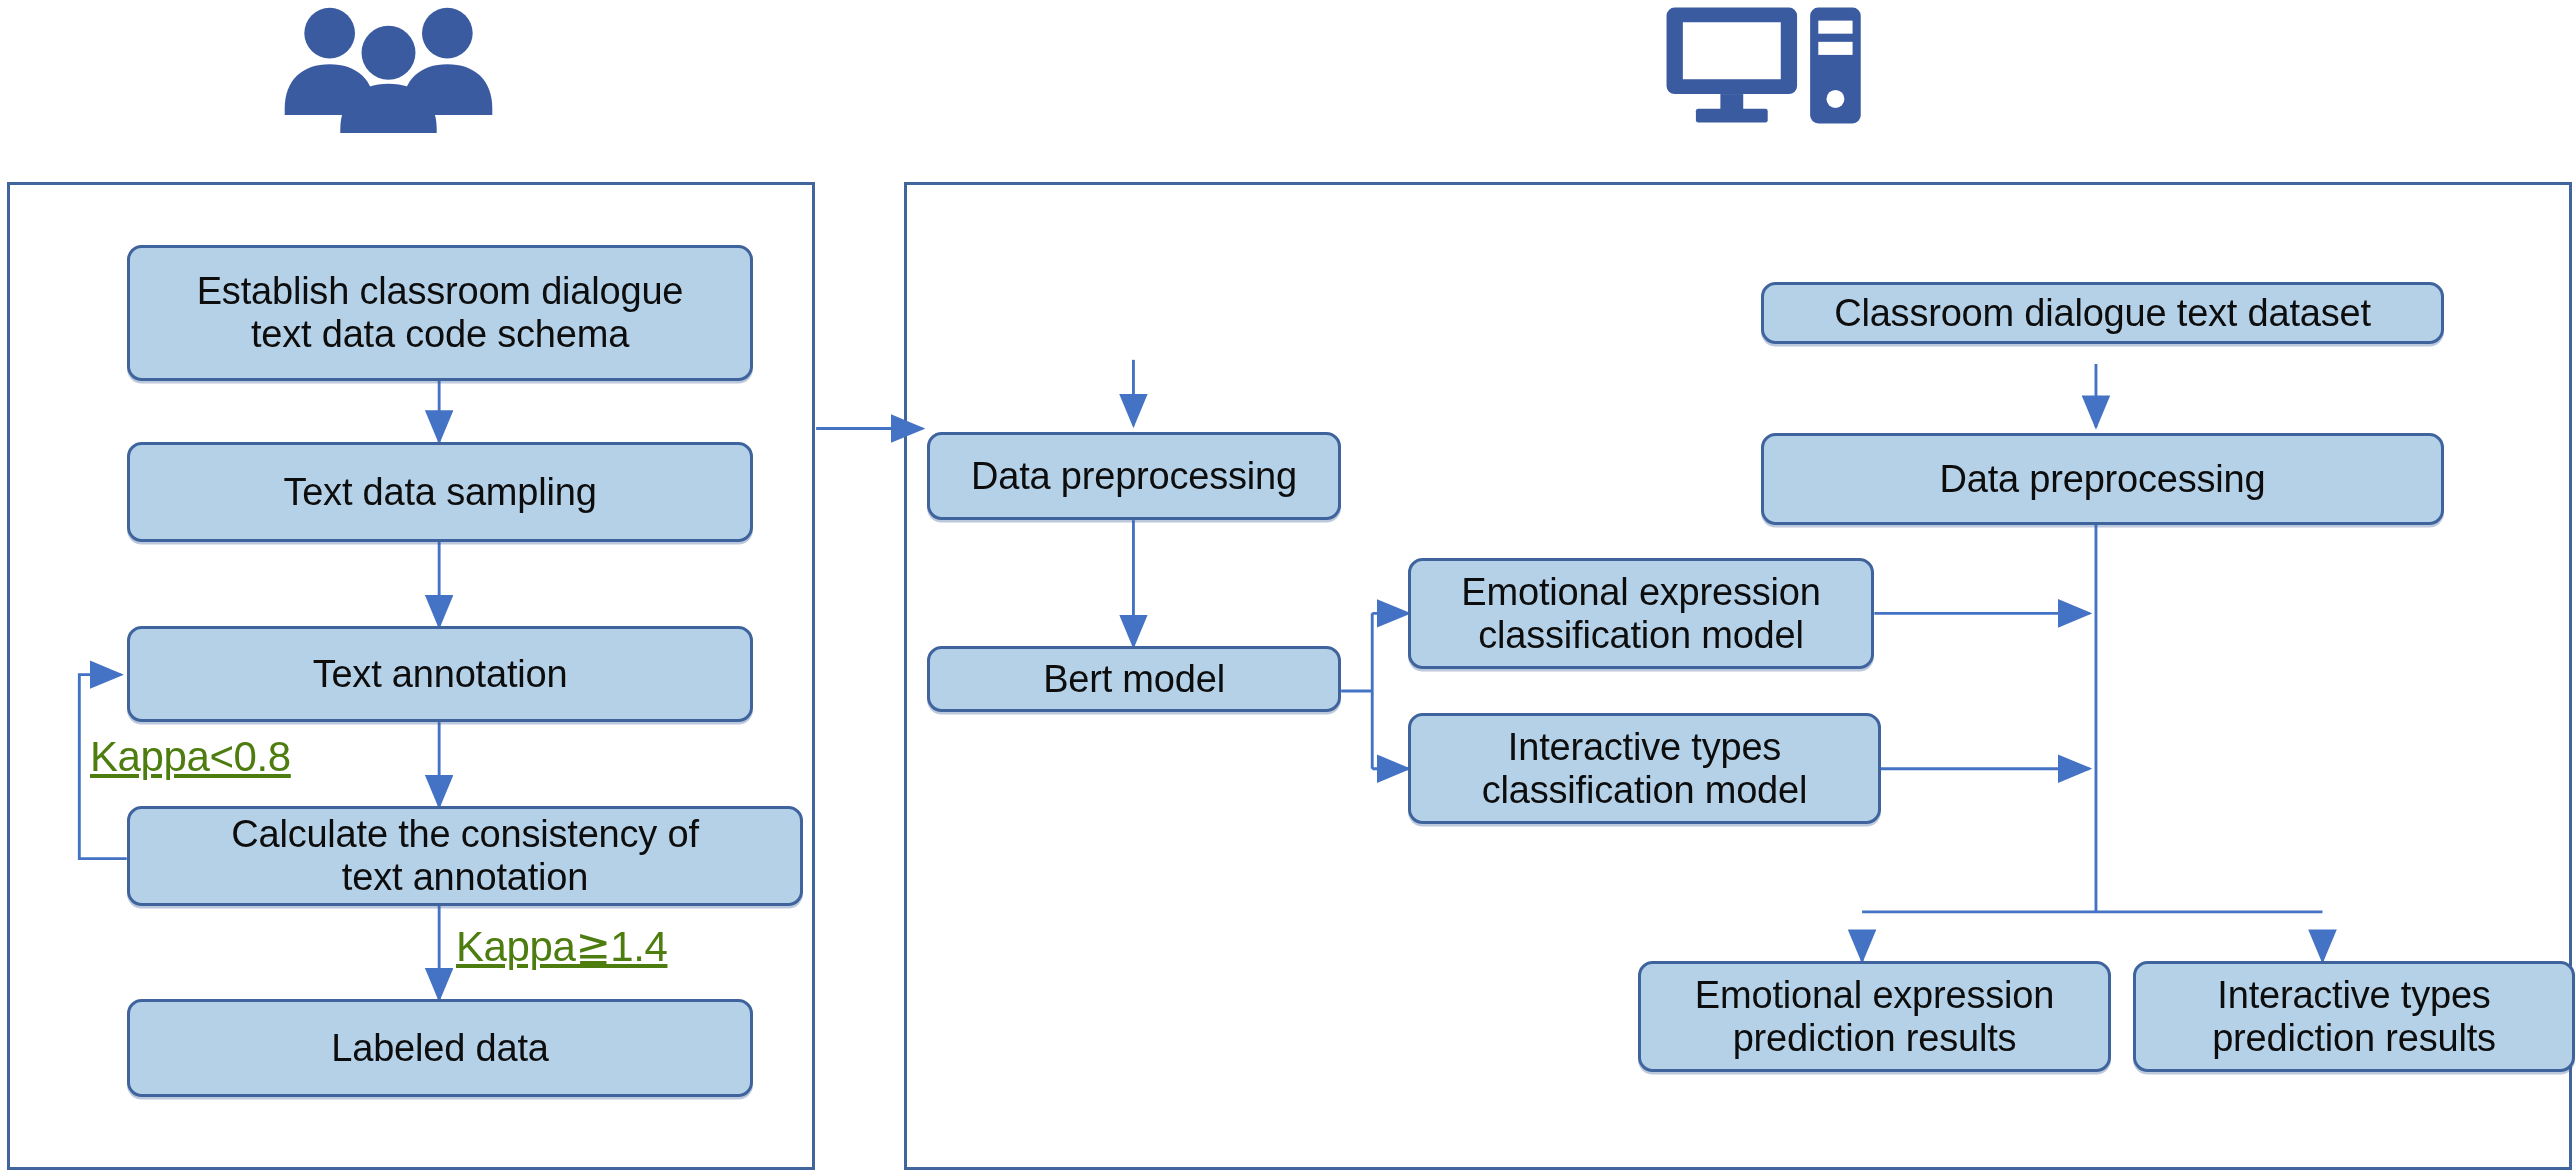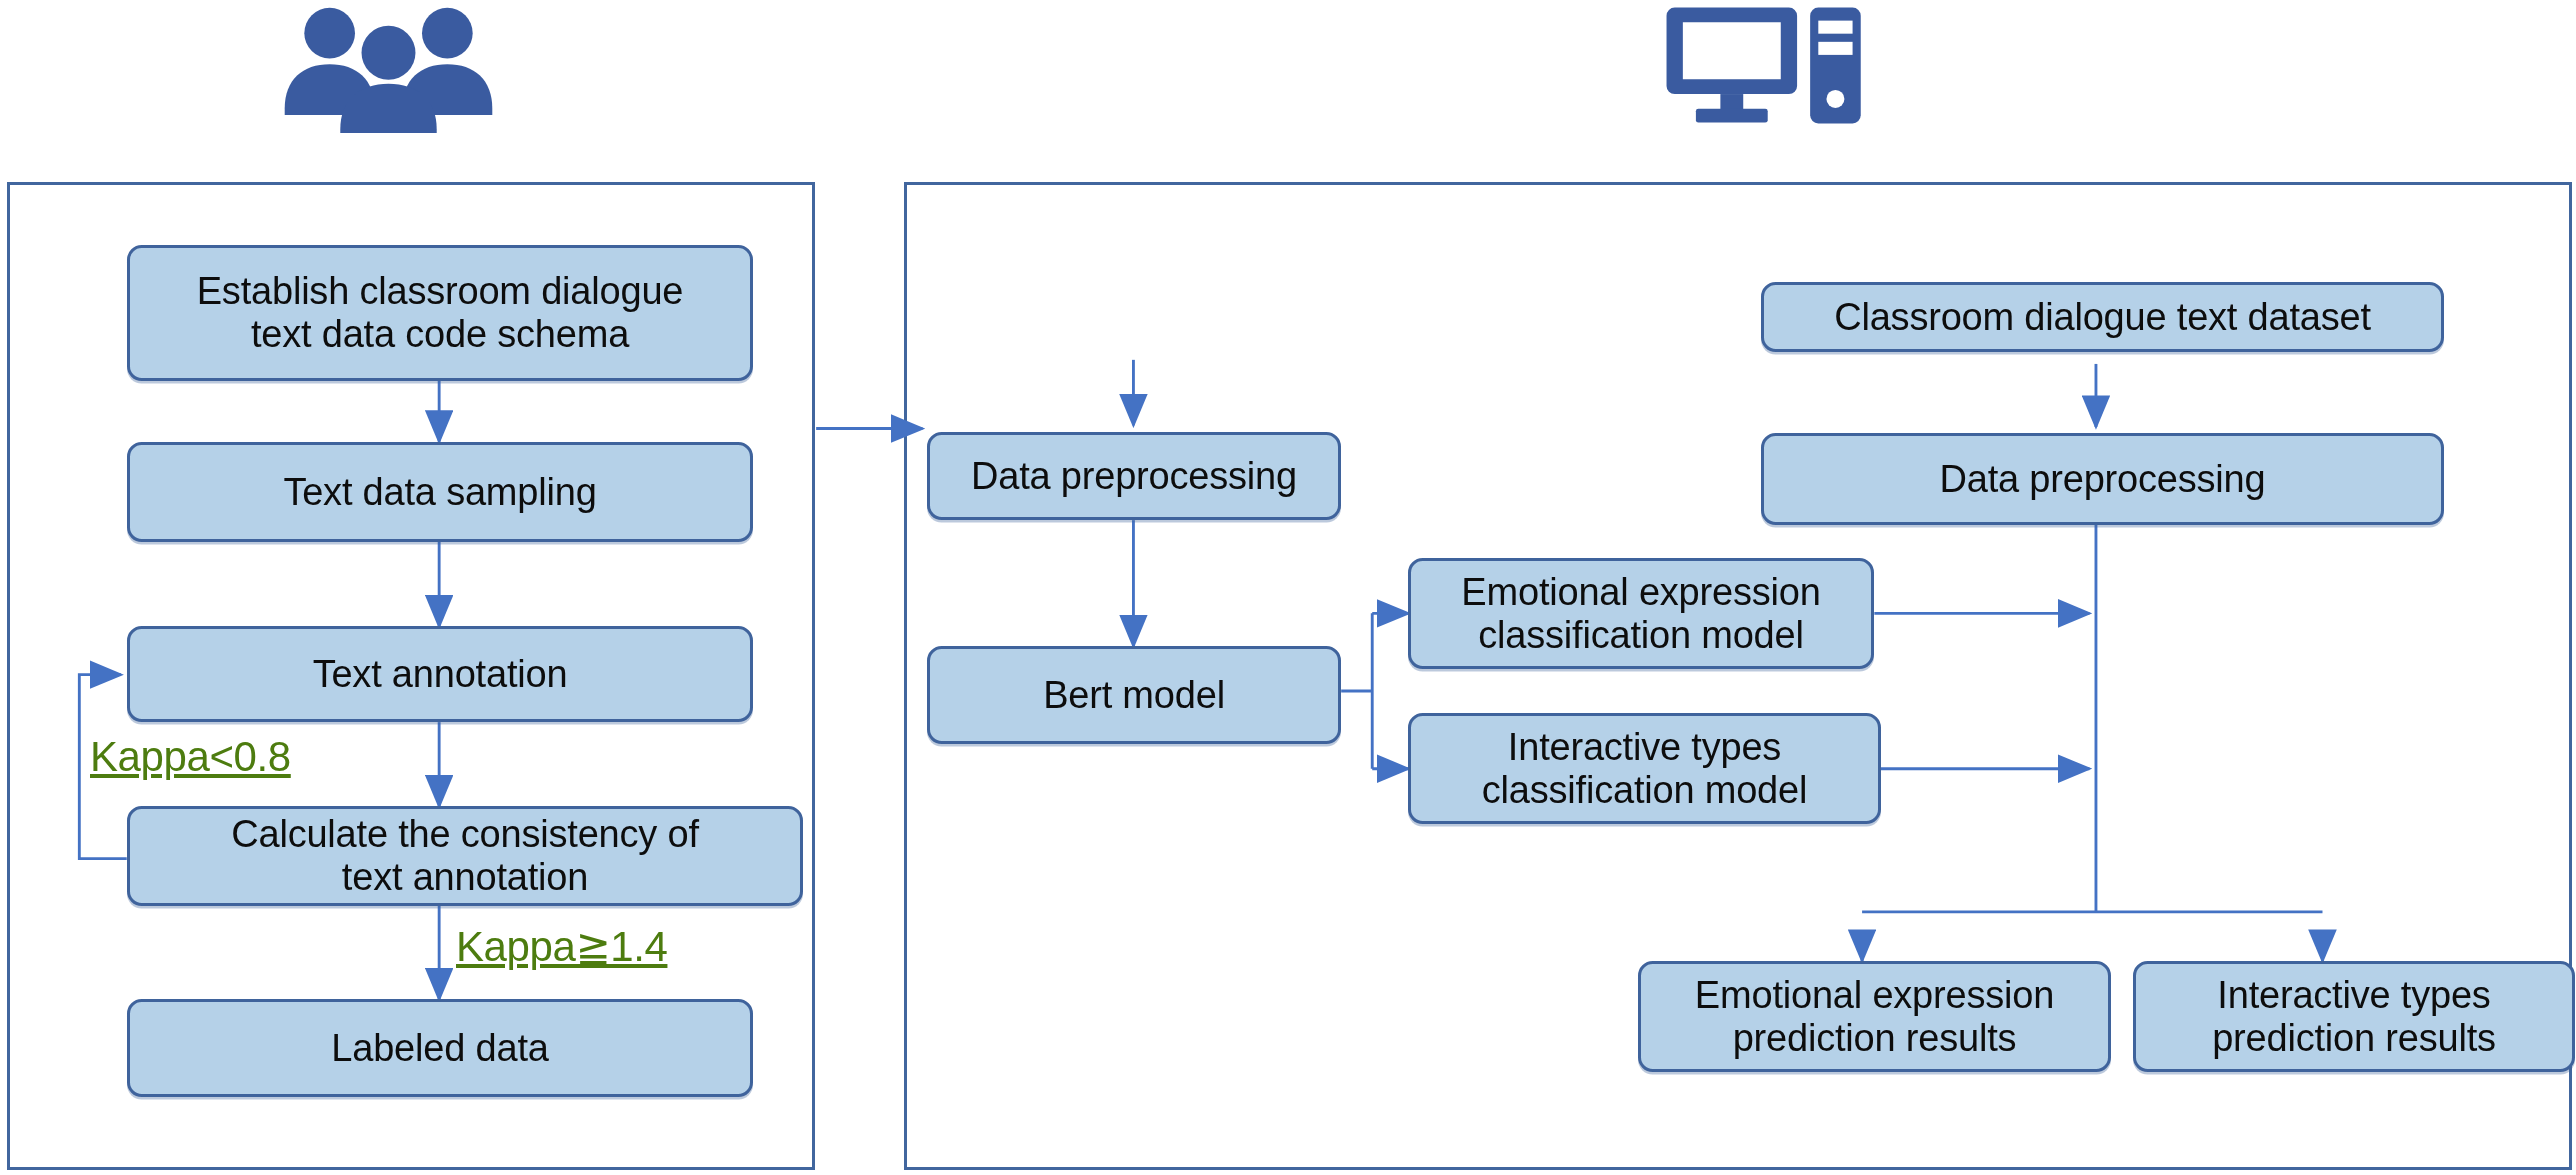--- a/index.html
+++ b/index.html
@@ -143,33 +143,33 @@
 
   <div class="edge-label" style="left:90px;top:733px;">Kappa&lt;0.8</div>
 
   <div class="edge-label" style="left:456px;top:922px;">Kappa≧1.4</div>
 
 
   <div class="node" style="left:927px;top:432px;width:414px;height:88px;">
     <span>Data preprocessing</span>
   </div>
 
-  <div class="node" style="left:927px;top:646px;width:414px;height:98px;">
+  <div class="node" style="left:927px;top:646px;width:414px;height:66px;">
     <span>Bert model</span>
   </div>
 
   <div class="node" style="left:1408px;top:558px;width:466px;height:111px;">
     <span>Emotional expression<br>classification model</span>
   </div>
 
   <div class="node" style="left:1408px;top:713px;width:473px;height:111px;">
     <span>Interactive types<br>classification model</span>
   </div>
 
-  <div class="node" style="left:1761px;top:282px;width:683px;height:70px;">
+  <div class="node" style="left:1761px;top:282px;width:683px;height:62px;">
     <span>Classroom dialogue text dataset</span>
   </div>
 
   <div class="node" style="left:1761px;top:433px;width:683px;height:92px;">
     <span>Data preprocessing</span>
   </div>
 
   <div class="node" style="left:1638px;top:961px;width:473px;height:111px;">
     <span>Emotional expression<br>prediction results</span>
   </div>

